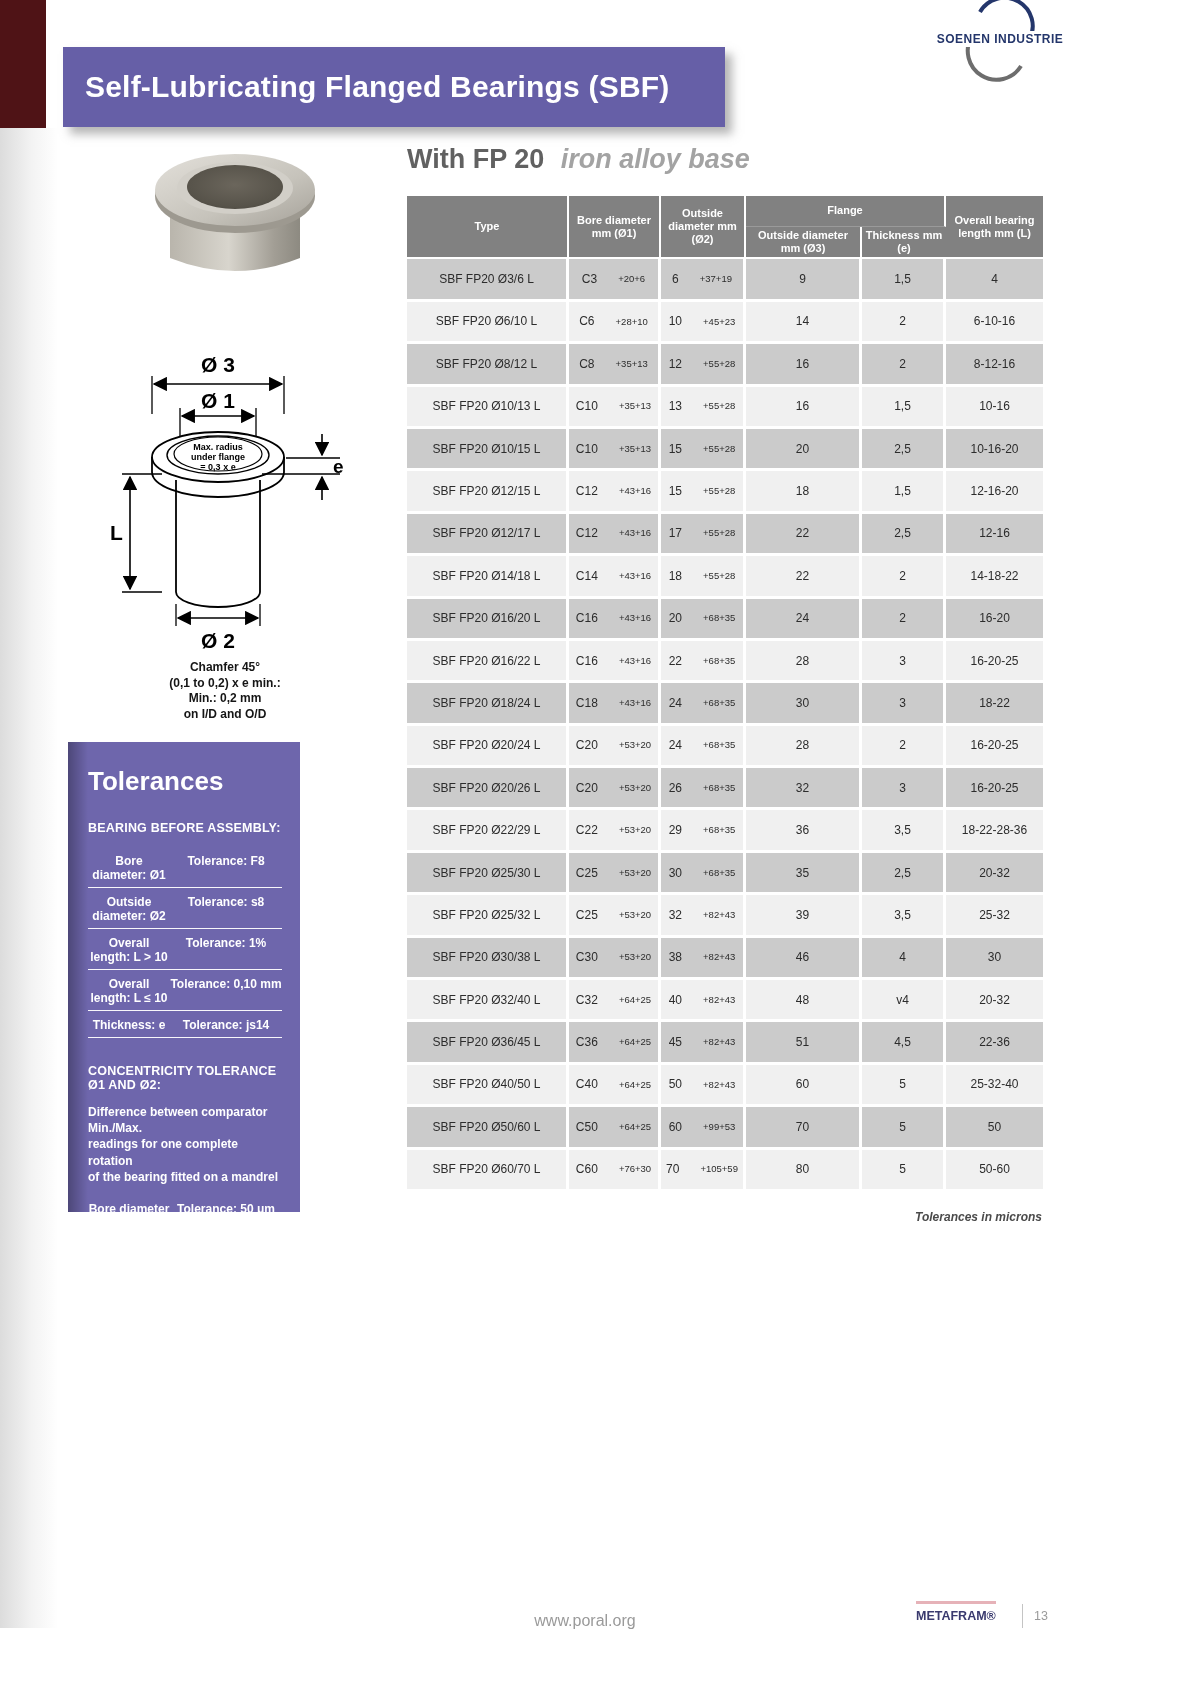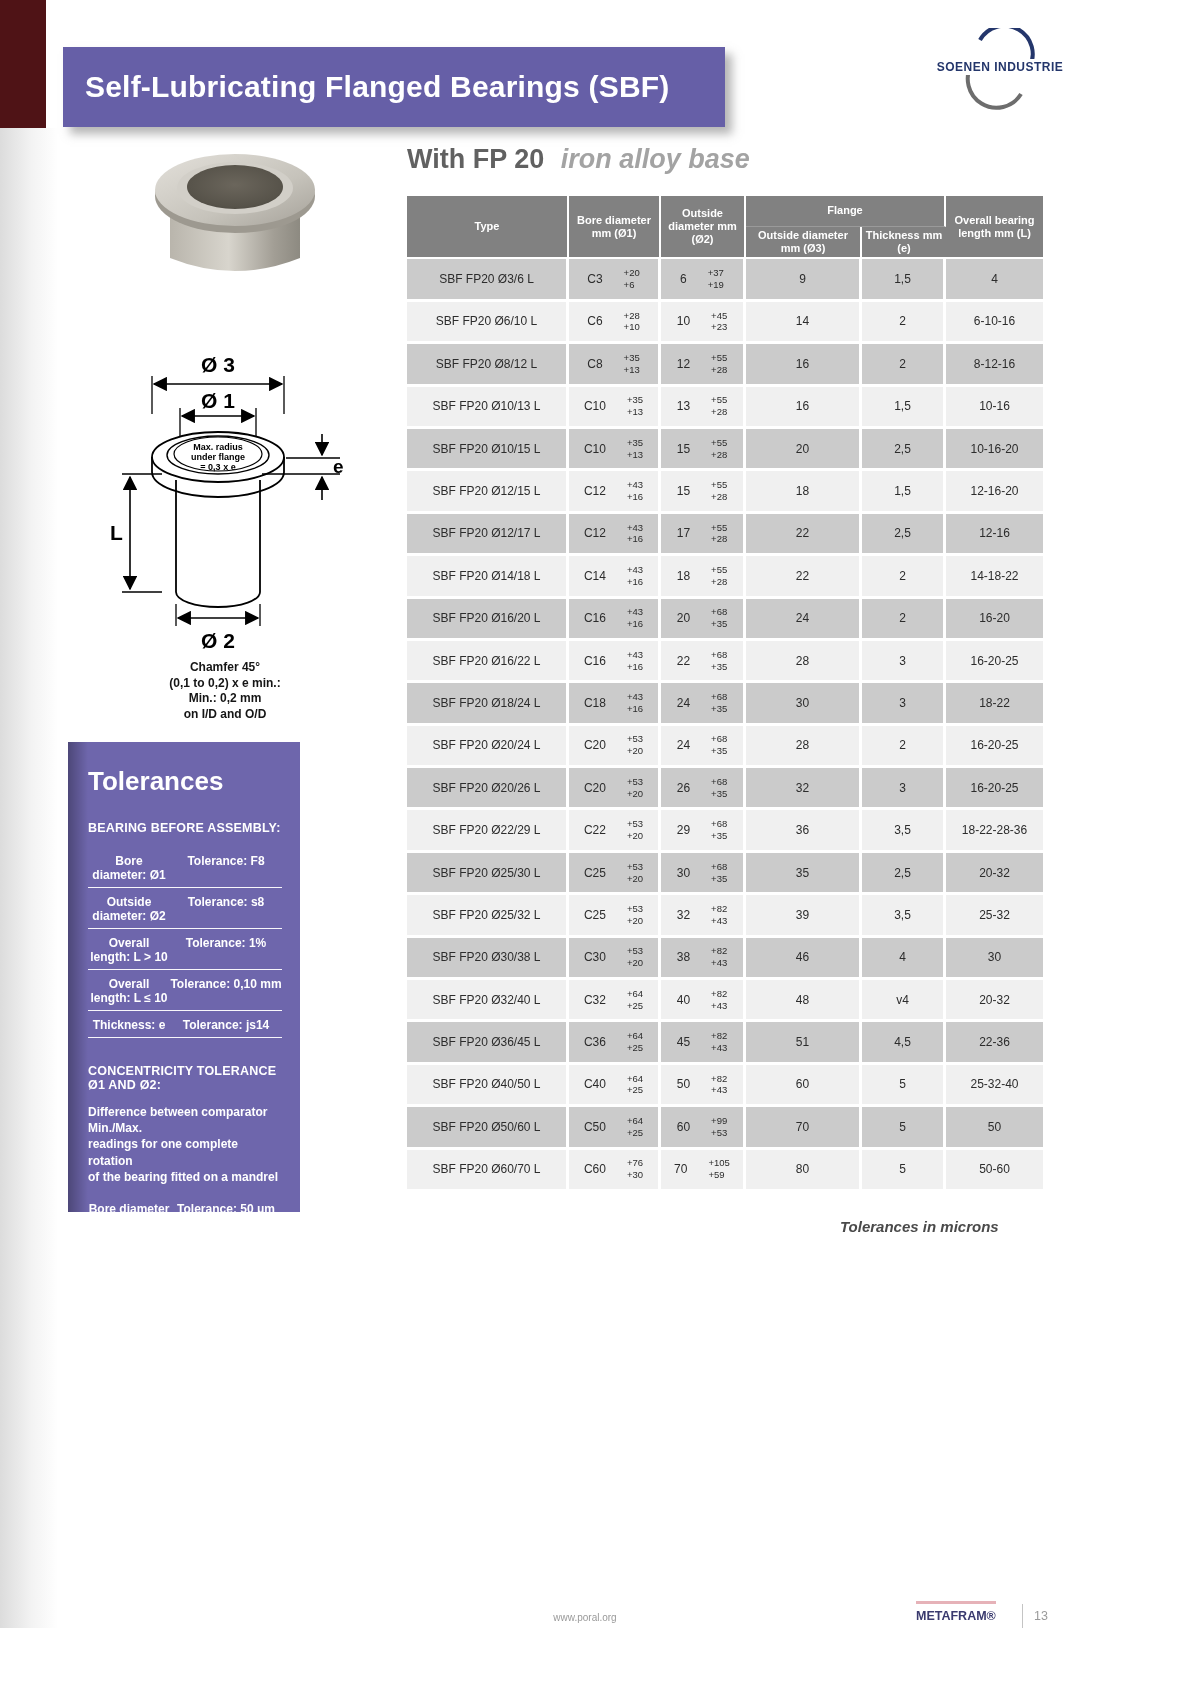--- a/index.html
+++ b/index.html
@@ -10,21 +10,21 @@
   .corner-block{position:absolute;left:0;top:0;width:46px;height:128px;background:#4f1316;}
   .left-edge{position:absolute;left:0;top:128px;width:58px;height:1500px;
              background:linear-gradient(to right,#dcdcdc 0,#f3f3f3 55%,#ffffff 100%);}
 
   
   .banner{position:absolute;left:63px;top:47px;width:662px;height:80px;background:#665fa7;
           box-shadow:7px 7px 9px rgba(110,110,110,.5);display:flex;align-items:center;}
   .banner span{color:#fff;font-weight:bold;font-size:30px;padding-left:22px;letter-spacing:.2px;}
 
   
-  .logo{position:absolute;left:928px;top:28px;width:145px;height:82px;}
+  .logo{position:absolute;left:928px;top:0;width:145px;height:82px;}
 
   
   .sec-title{position:absolute;left:407px;top:144px;font-size:27px;font-weight:bold;}
   .sec-title .t-bold{color:#616161;}
   .sec-title .t-ital{color:#a3a3a3;font-style:italic;margin-left:9px;}
 
   
   .photo{position:absolute;left:130px;top:140px;width:210px;height:152px;}
   .diagram{position:absolute;left:100px;top:352px;width:250px;height:305px;}
   .chamfer{position:absolute;left:100px;top:660px;width:250px;text-align:center;
@@ -51,26 +51,26 @@
   .spec th{background:#818181;color:#fff;font-size:11px;font-weight:bold;text-align:center;
            padding:2px 3px;border-right:2px solid #fff;border-bottom:2px solid #fff;line-height:1.2;}
   .spec th:last-child{border-right:none;}
   .spec th.h-flange{border-bottom:1px solid #9a9a9a;height:26px;}
   .spec td{height:39.4px;border-right:3px solid #fff;border-bottom:3px solid #fff;
            font-size:12px;color:#2c2c2c;text-align:center;padding:0 2px;}
   .spec td:last-child{border-right:none;}
   .spec tr.odd td{background:#cbcbcb;}
   .spec tr.even td{background:#f0f0f0;}
   .tolwrap{display:flex;align-items:center;justify-content:center;gap:21px;}
-  .tolwrap .stack{display:flex;flex-direction:column;font-size:9.5px;line-height:1.25;text-align:left;}
-  .table-note{position:absolute;left:840px;top:1210px;width:202px;
-              font-size:15px;font-style:italic;font-weight:bold;color:#4a4a4a;margin-top:8px;}
+  .tolwrap .stack{display:flex;flex-direction:row;font-size:9.5px;line-height:1.25;text-align:left;}
+  .table-note{position:absolute;left:840px;top:1210px;width:202px;text-align:right;
+              font-size:12px;font-style:italic;font-weight:bold;color:#4a4a4a;}
 
   
-  .f-url{position:absolute;left:460px;top:1612px;width:250px;text-align:center;font-size:10px;color:#9a9a9a;}
+  .f-url{position:absolute;left:460px;top:1612px;width:250px;text-align:center;font-size:16px;color:#9a9a9a;}
   .f-brand-line{position:absolute;left:916px;top:1601px;width:80px;height:3px;background:#e6b2b8;}
   .f-brand{position:absolute;left:916px;top:1609px;font-size:12.5px;font-weight:bold;color:#3a3a6e;}
   .f-div{position:absolute;left:1022px;top:1604px;width:1px;height:24px;background:#c4c4c4;}
   .f-page{position:absolute;left:1034px;top:1609px;font-size:12.5px;color:#9a9a9a;}
 
   svg text{font-family:"Liberation Sans", sans-serif;}
 </style>
 </head>
 <body>
 

